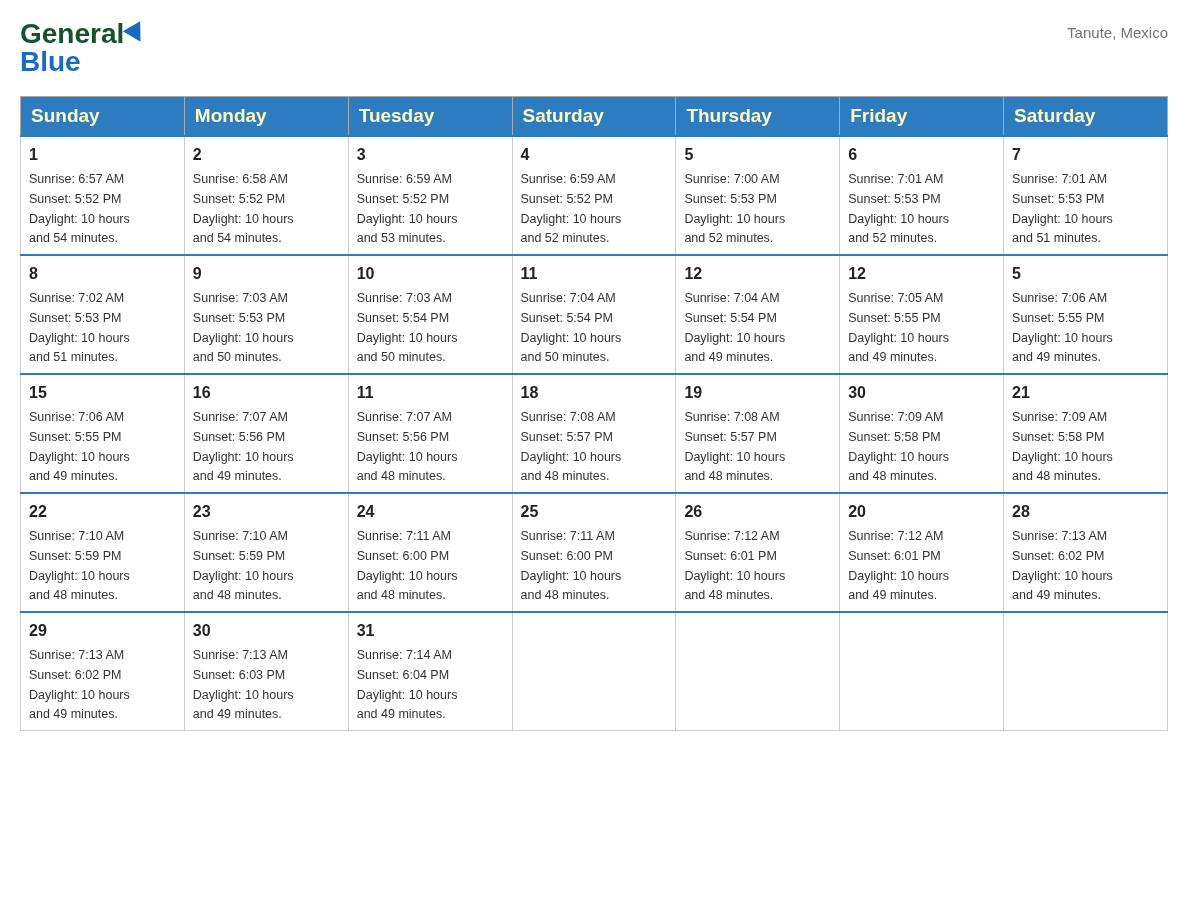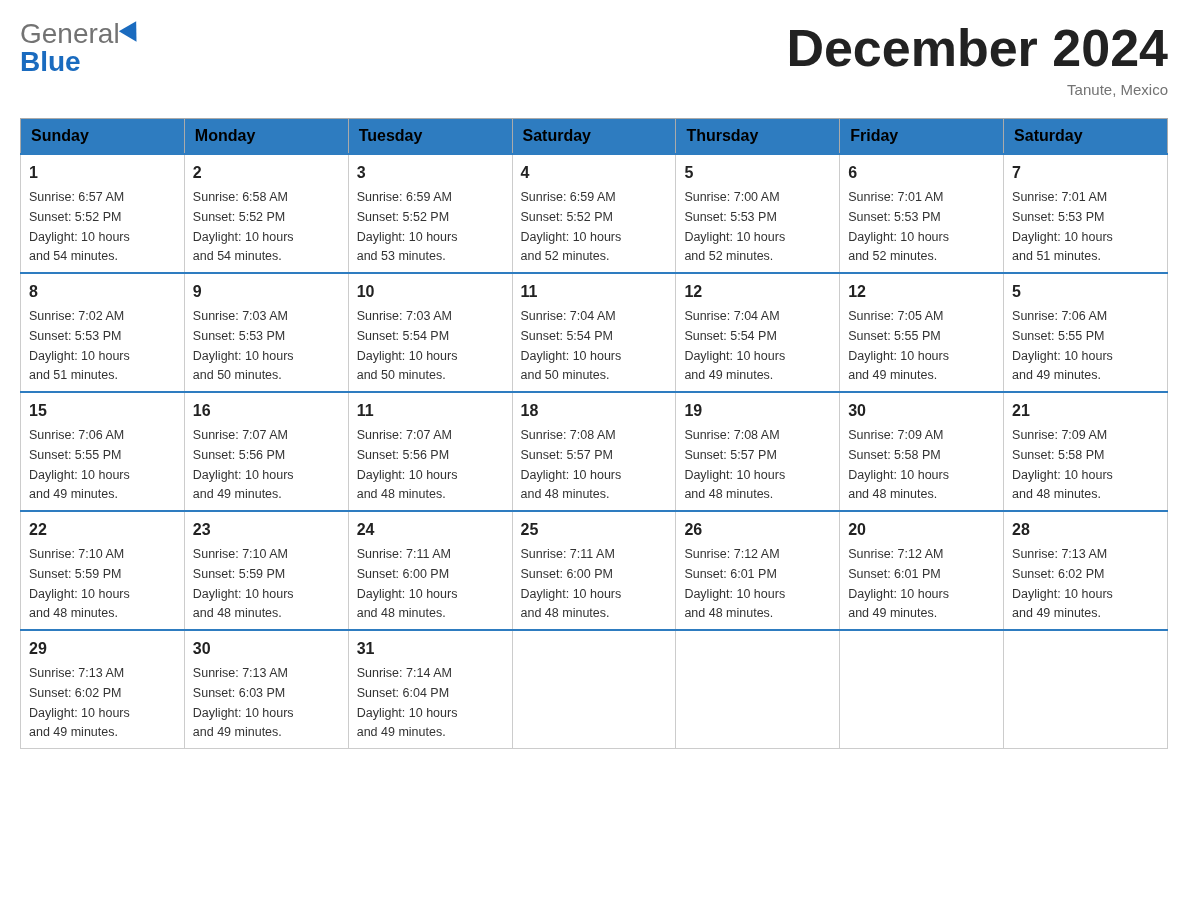--- a/index.html
+++ b/index.html
@@ -16,22 +16,22 @@
       align-items: flex-start;
       margin-bottom: 20px;
     }
     .logo {
       display: flex;
       flex-direction: column;
       align-items: flex-start;
     }
     .logo-general {
       font-size: 28px;
-      font-weight: normal;
-      color: #737373;
+      font-weight: bold;
+      color: #14532d;
       line-height: 1;
     }
     .logo-blue {
       font-size: 28px;
       font-weight: bold;
       color: #1a6bbf;
       line-height: 1;
       text-align: right;
     }
     .logo-triangle {
@@ -63,22 +63,22 @@
       color: #737373;
       margin-top: 4px;
     }
     .calendar-table {
       width: 100%;
       border-collapse: collapse;
       border: 1px solid #aaa;
     }
     .calendar-table th {
       background-color: #2e7cc0;
-      color: #000000;
-      font-size: 16px;
+      color: #fef9c3;
+      font-size: 19px;
       font-weight: bold;
       padding: 8px 10px;
       text-align: left;
       border: 1px solid #aaa;
     }
     .calendar-table td {
       vertical-align: top;
       padding: 6px 8px;
       border: 1px solid #ccc;
       width: calc(100% / 7);
@@ -112,21 +112,20 @@
   <div class="logo">
     <div class="logo-line">
       <span class="logo-general">General</span>
       <span class="logo-triangle"></span>
     </div>
     <div>
       <span class="logo-blue">Blue</span>
     </div>
   </div>
   <div class="title-section">
-    <div class="month-title">December 2024</div>
     <div class="location">Tanute, Mexico</div>
   </div>
 </div>
 
 <table class="calendar-table">
   <thead>
     <tr>
       <th>Sunday</th>
       <th>Monday</th>
       <th>Tuesday</th>

